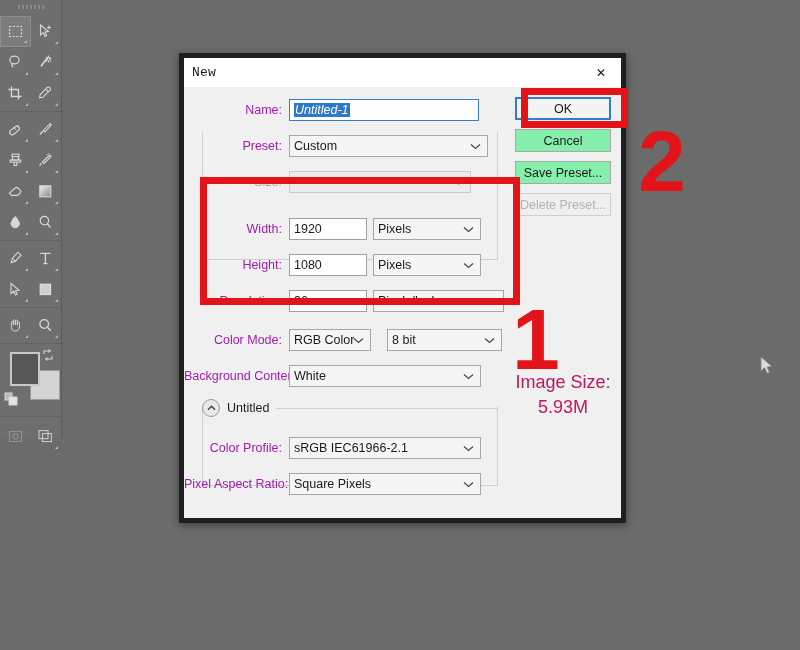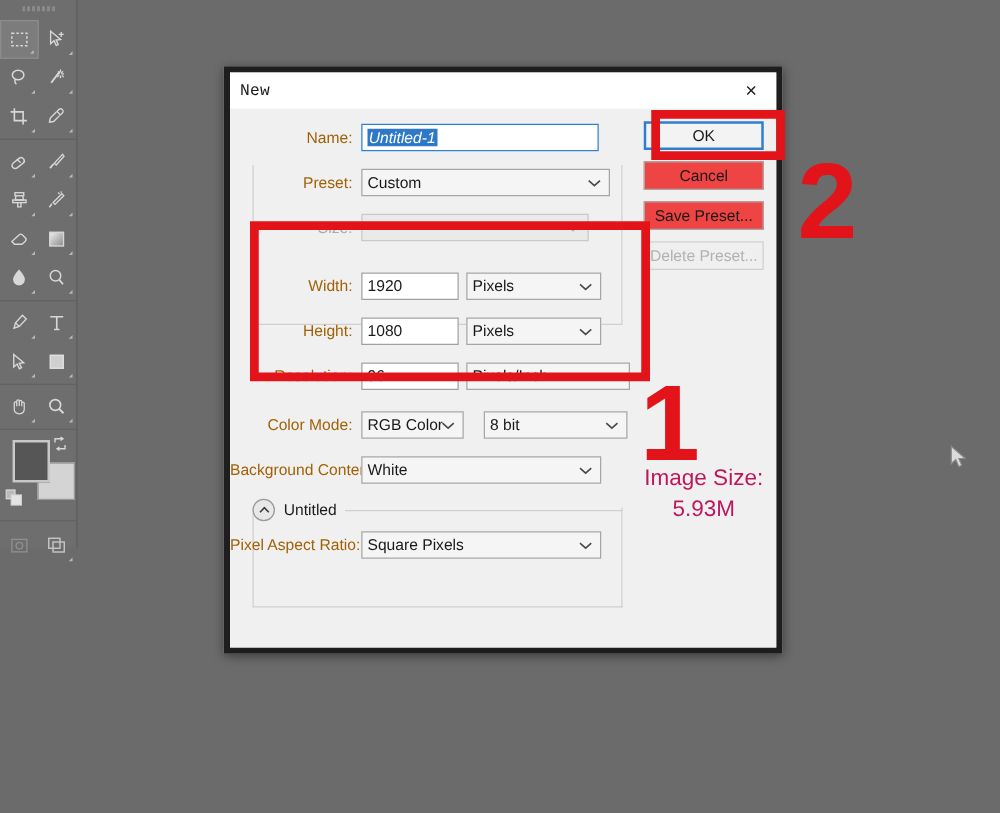--- a/index.html
+++ b/index.html
@@ -83,21 +83,21 @@
   }
 
   
   #form-col{
     position:absolute;left:0;top:0;width:330px;height:100%;
   }
   .row{
     display:flex;align-items:center;height:25px;margin-bottom:11px;
   }
   .lbl{
-    font-size:12.5px;color:#a16207;text-align:right;
+    font-size:12.5px;color:#a21caf;text-align:right;
     width:105px;padding-right:7px;box-sizing:border-box;flex:none;
     white-space:nowrap;
   }
   .lbl.dim{color:#a9a9a9;}
   .txtfield{
     height:22px;background:#ffffff;border:1px solid #a0a0a0;
     box-sizing:border-box;font-size:12.5px;color:#1a1a1a;
     display:flex;align-items:center;padding:0 4px;
   }
   .sel{
@@ -138,21 +138,21 @@
   }
   #annot-1{left:512px;top:296px;font-size:86px;}
   #annot-2{left:638px;top:118px;font-size:86px;}
 
   
   #btn-col{
     position:absolute;right:10px;top:10px;width:96px;
   }
   .dbtn{
     width:96px;height:23px;margin-bottom:9px;
-    background:#ef4444;border:1px solid #a8a8a8;
+    background:#86efac;border:1px solid #a8a8a8;
     font-size:12.5px;color:#1b1b1b;
     display:flex;align-items:center;justify-content:center;
     box-sizing:border-box;cursor:pointer;
   }
   .dbtn.primary{border:2px solid #2f7fd0;background:#f3f3f3;}
   .dbtn.disabled{color:#b2b2b2;border-color:#cfcfcf;background:#efefef;cursor:default;}
   #image-size{
     position:absolute;right:10px;top:285px;width:96px;text-align:center;
     font-size:18px;color:#be185d;
   }
@@ -520,20 +520,31 @@
       <div id="adv-row">
         <span id="adv-toggle">
           <svg width="9" height="6" viewBox="0 0 9 6">
               <polyline points="1,4.8 4.5,1.2 8,4.8" fill="none" stroke="#3c3c3c" stroke-width="1.3"></polyline>
             </svg>
         </span>
         <span id="adv-label">Untitled</span>
         <span id="adv-rule"></span>
       </div>
 
+      <div class="row" style="margin-top:18px;">
+        <span class="lbl" style="width:105px;">Color Profile:</span>
+        <div class="sel" style="width:192px;">
+          <span class="sel-text">sRGB IEC61966-2.1</span>
+          <span class="cv">
+            <svg width="11" height="7" viewBox="0 0 11 7">
+                <polyline points="1,1.5 5.5,5.5 10,1.5" fill="none" stroke="#4a4a4a" stroke-width="1.3"></polyline>
+              </svg>
+          </span>
+        </div>
+      </div>
 
       <div class="row">
         <span class="lbl">Pixel Aspect Ratio:</span>
         <div class="sel" style="width:192px;">
           <span class="sel-text">Square Pixels</span>
           <span class="cv">
             <svg width="11" height="7" viewBox="0 0 11 7">
                 <polyline points="1,1.5 5.5,5.5 10,1.5" fill="none" stroke="#4a4a4a" stroke-width="1.3"></polyline>
               </svg>
           </span>

